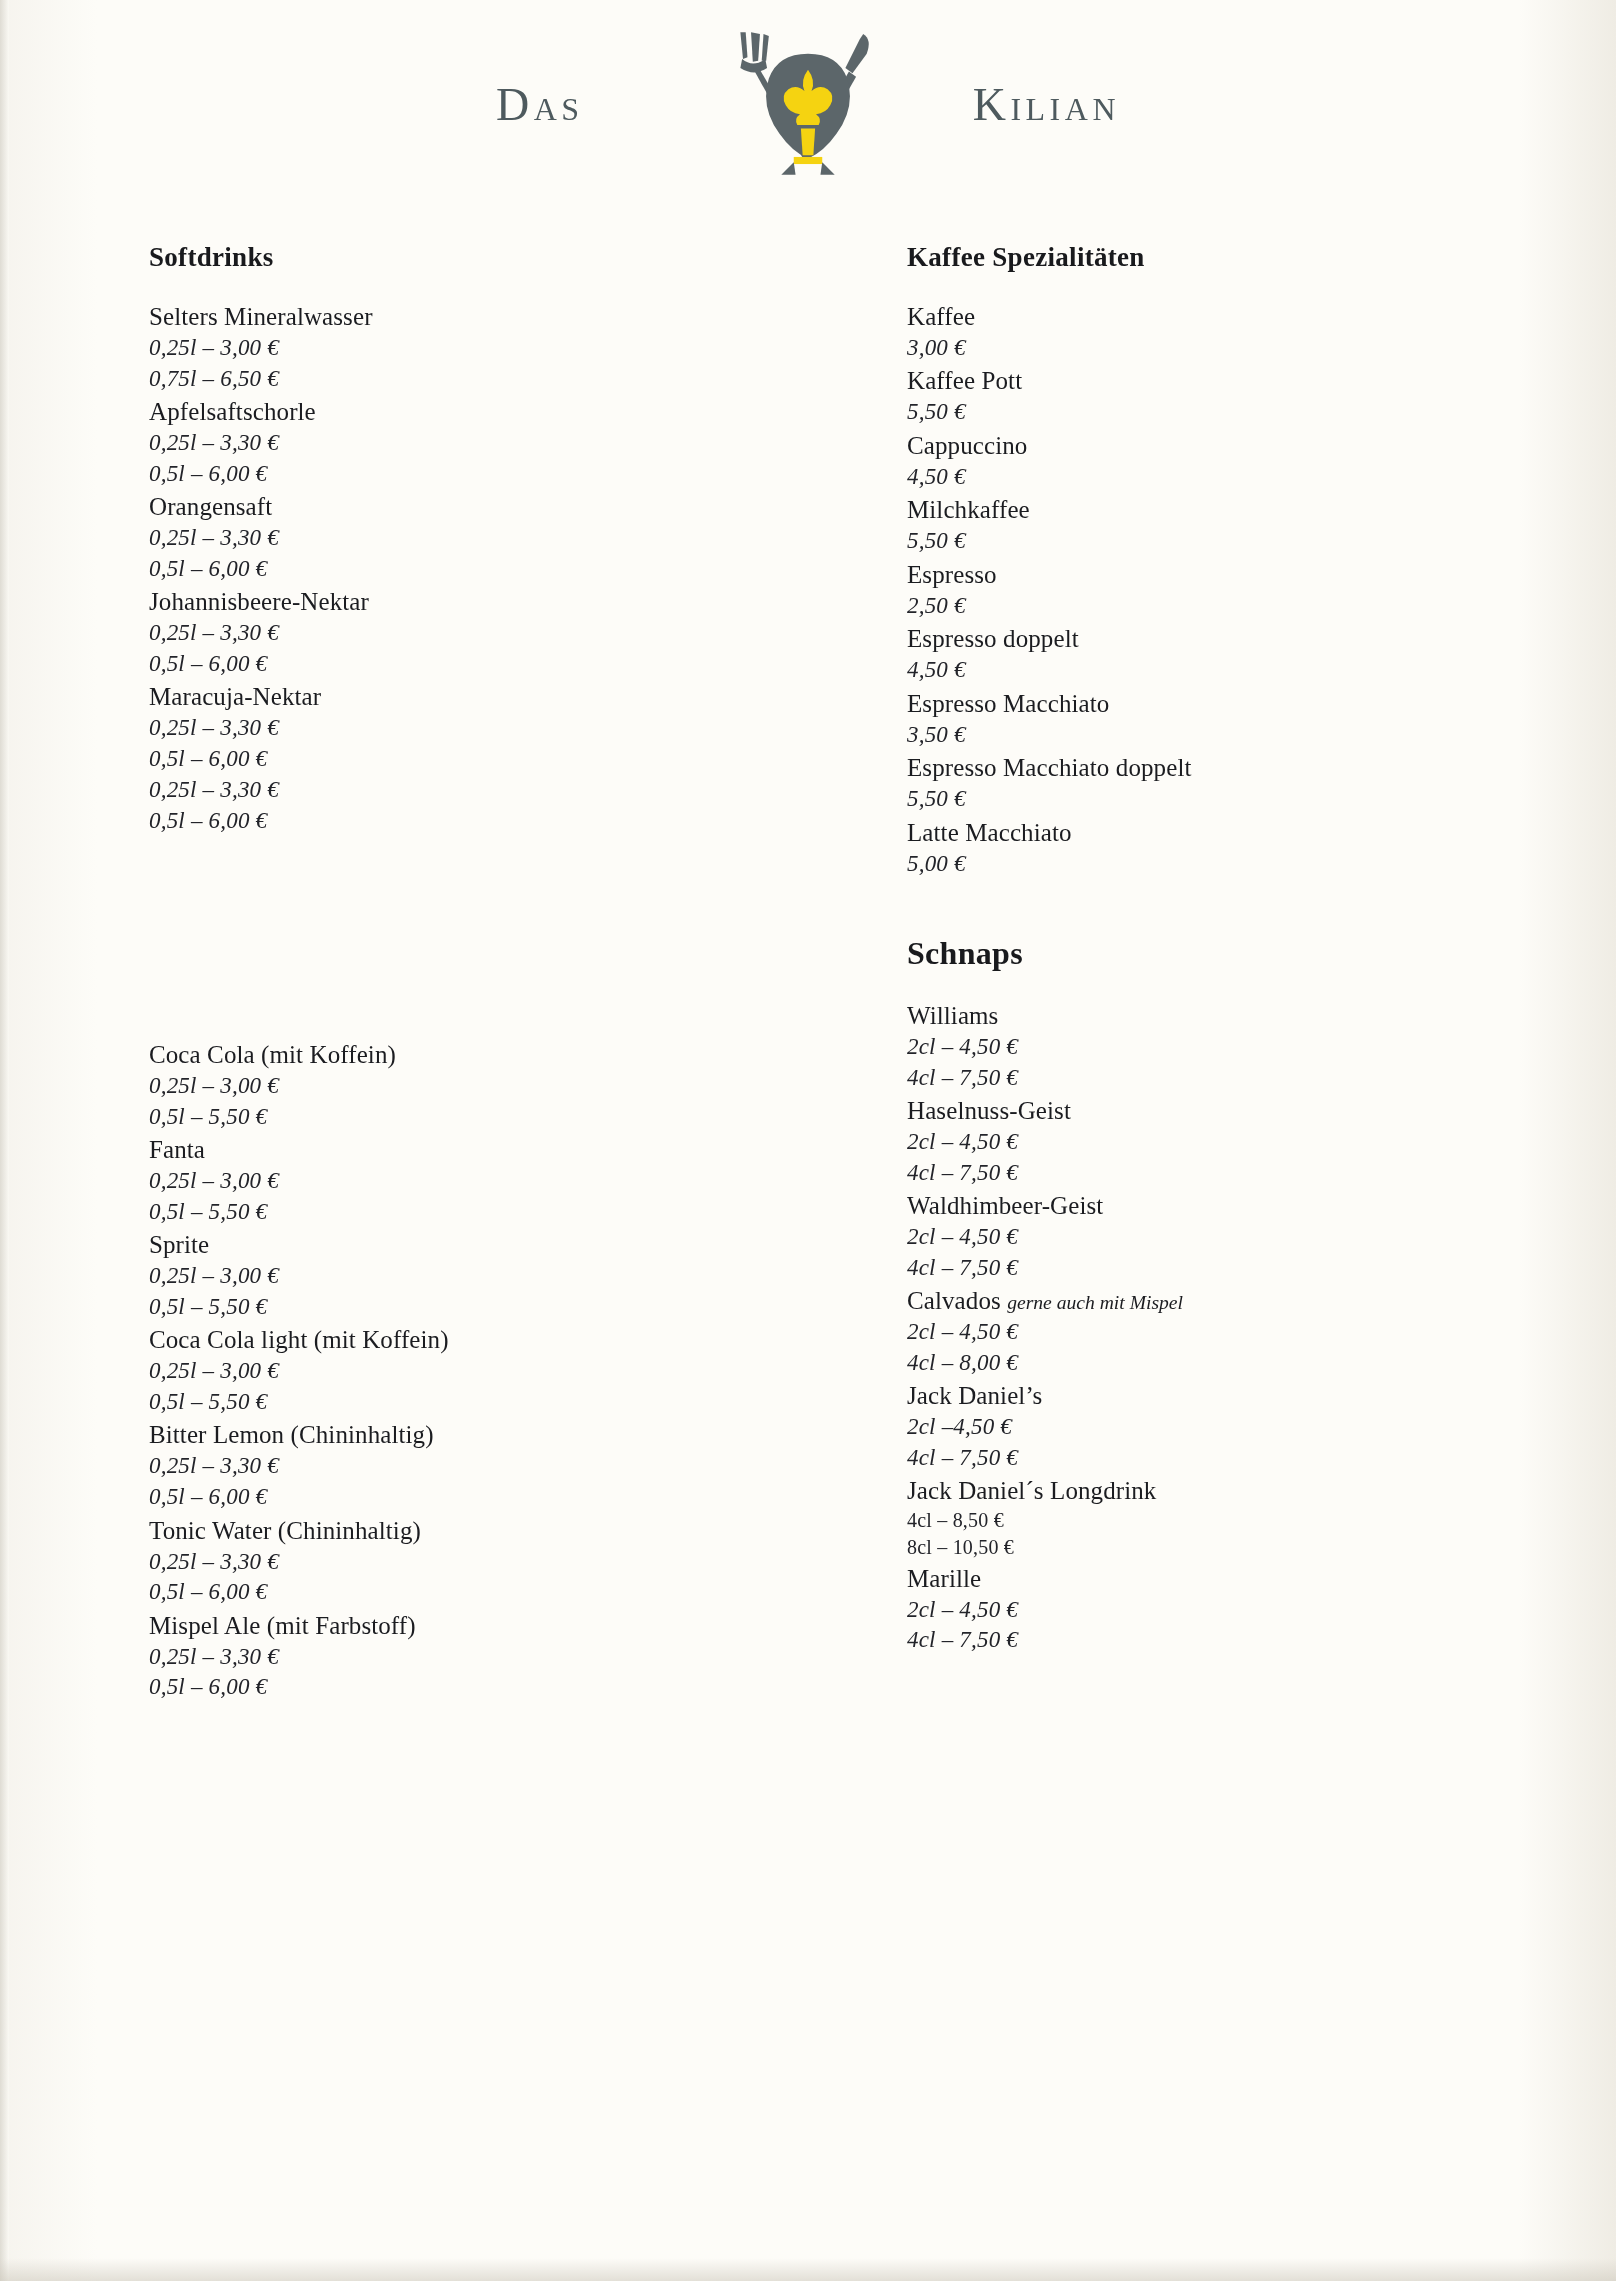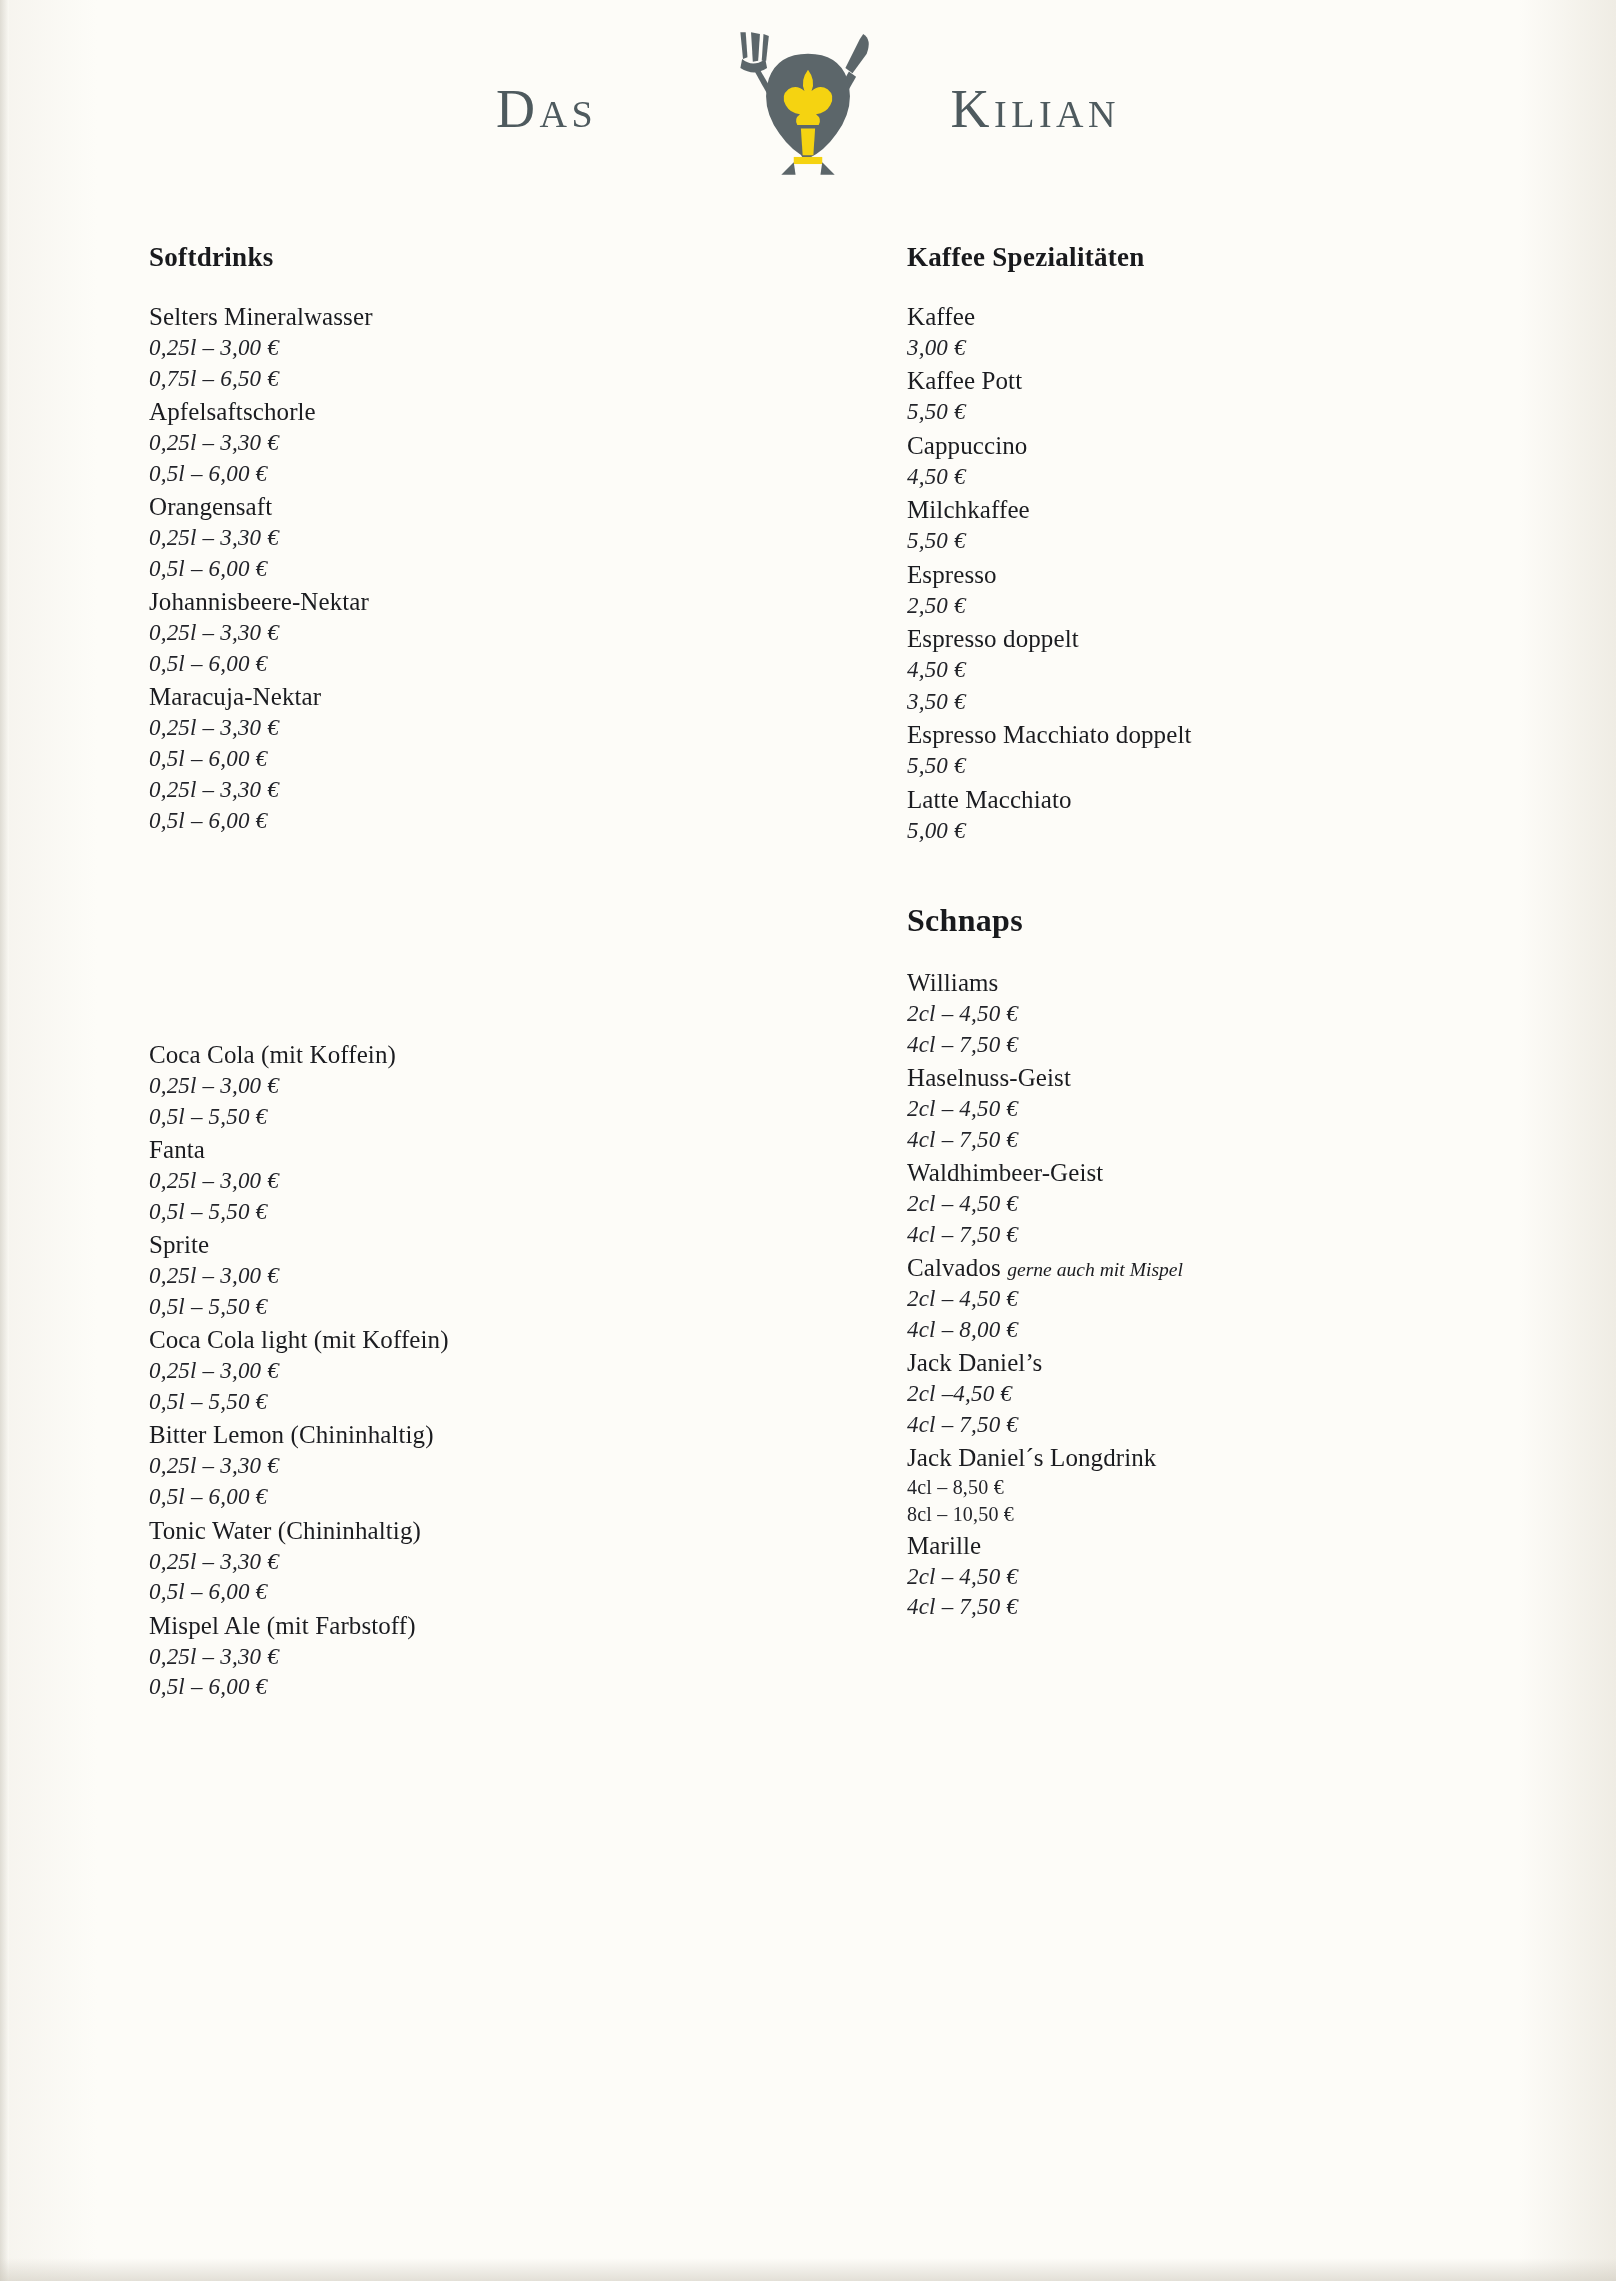--- a/index.html
+++ b/index.html
@@ -47,21 +47,21 @@
     width: 624px;
     margin: 0 auto;
     height: 205px;
   }
   .logo-word {
     position: absolute;
     top: 71px;
     font-family: "Liberation Serif", serif;
     color: #4e5a5e;
     letter-spacing: 4.5px;
-    font-size: 54px;
+    font-size: 46px;
     font-variant: small-caps;
     font-weight: 400;
   }
   .logo-word.left { left: 0; }
   .logo-word.right { right: 0; }
   .logo-badge {
     position: absolute;
     left: 50%;
     top: 19.6px;
     transform: translateX(-50%);
@@ -265,20 +265,21 @@
         </li>
         <li class="item">
           <div class="item-name">Espresso</div>
           <div class="price">2,50 €</div>
         </li>
         <li class="item">
           <div class="item-name">Espresso doppelt</div>
           <div class="price">4,50 €</div>
         </li>
         <li class="item">
+          <div class="item-name">Espresso Macchiato</div>
           <div class="price">3,50 €</div>
         </li>
         <li class="item">
           <div class="item-name">Espresso Macchiato doppelt</div>
           <div class="price">5,50 €</div>
         </li>
         <li class="item">
           <div class="item-name">Latte Macchiato</div>
           <div class="price">5,00 €</div>
         </li>

